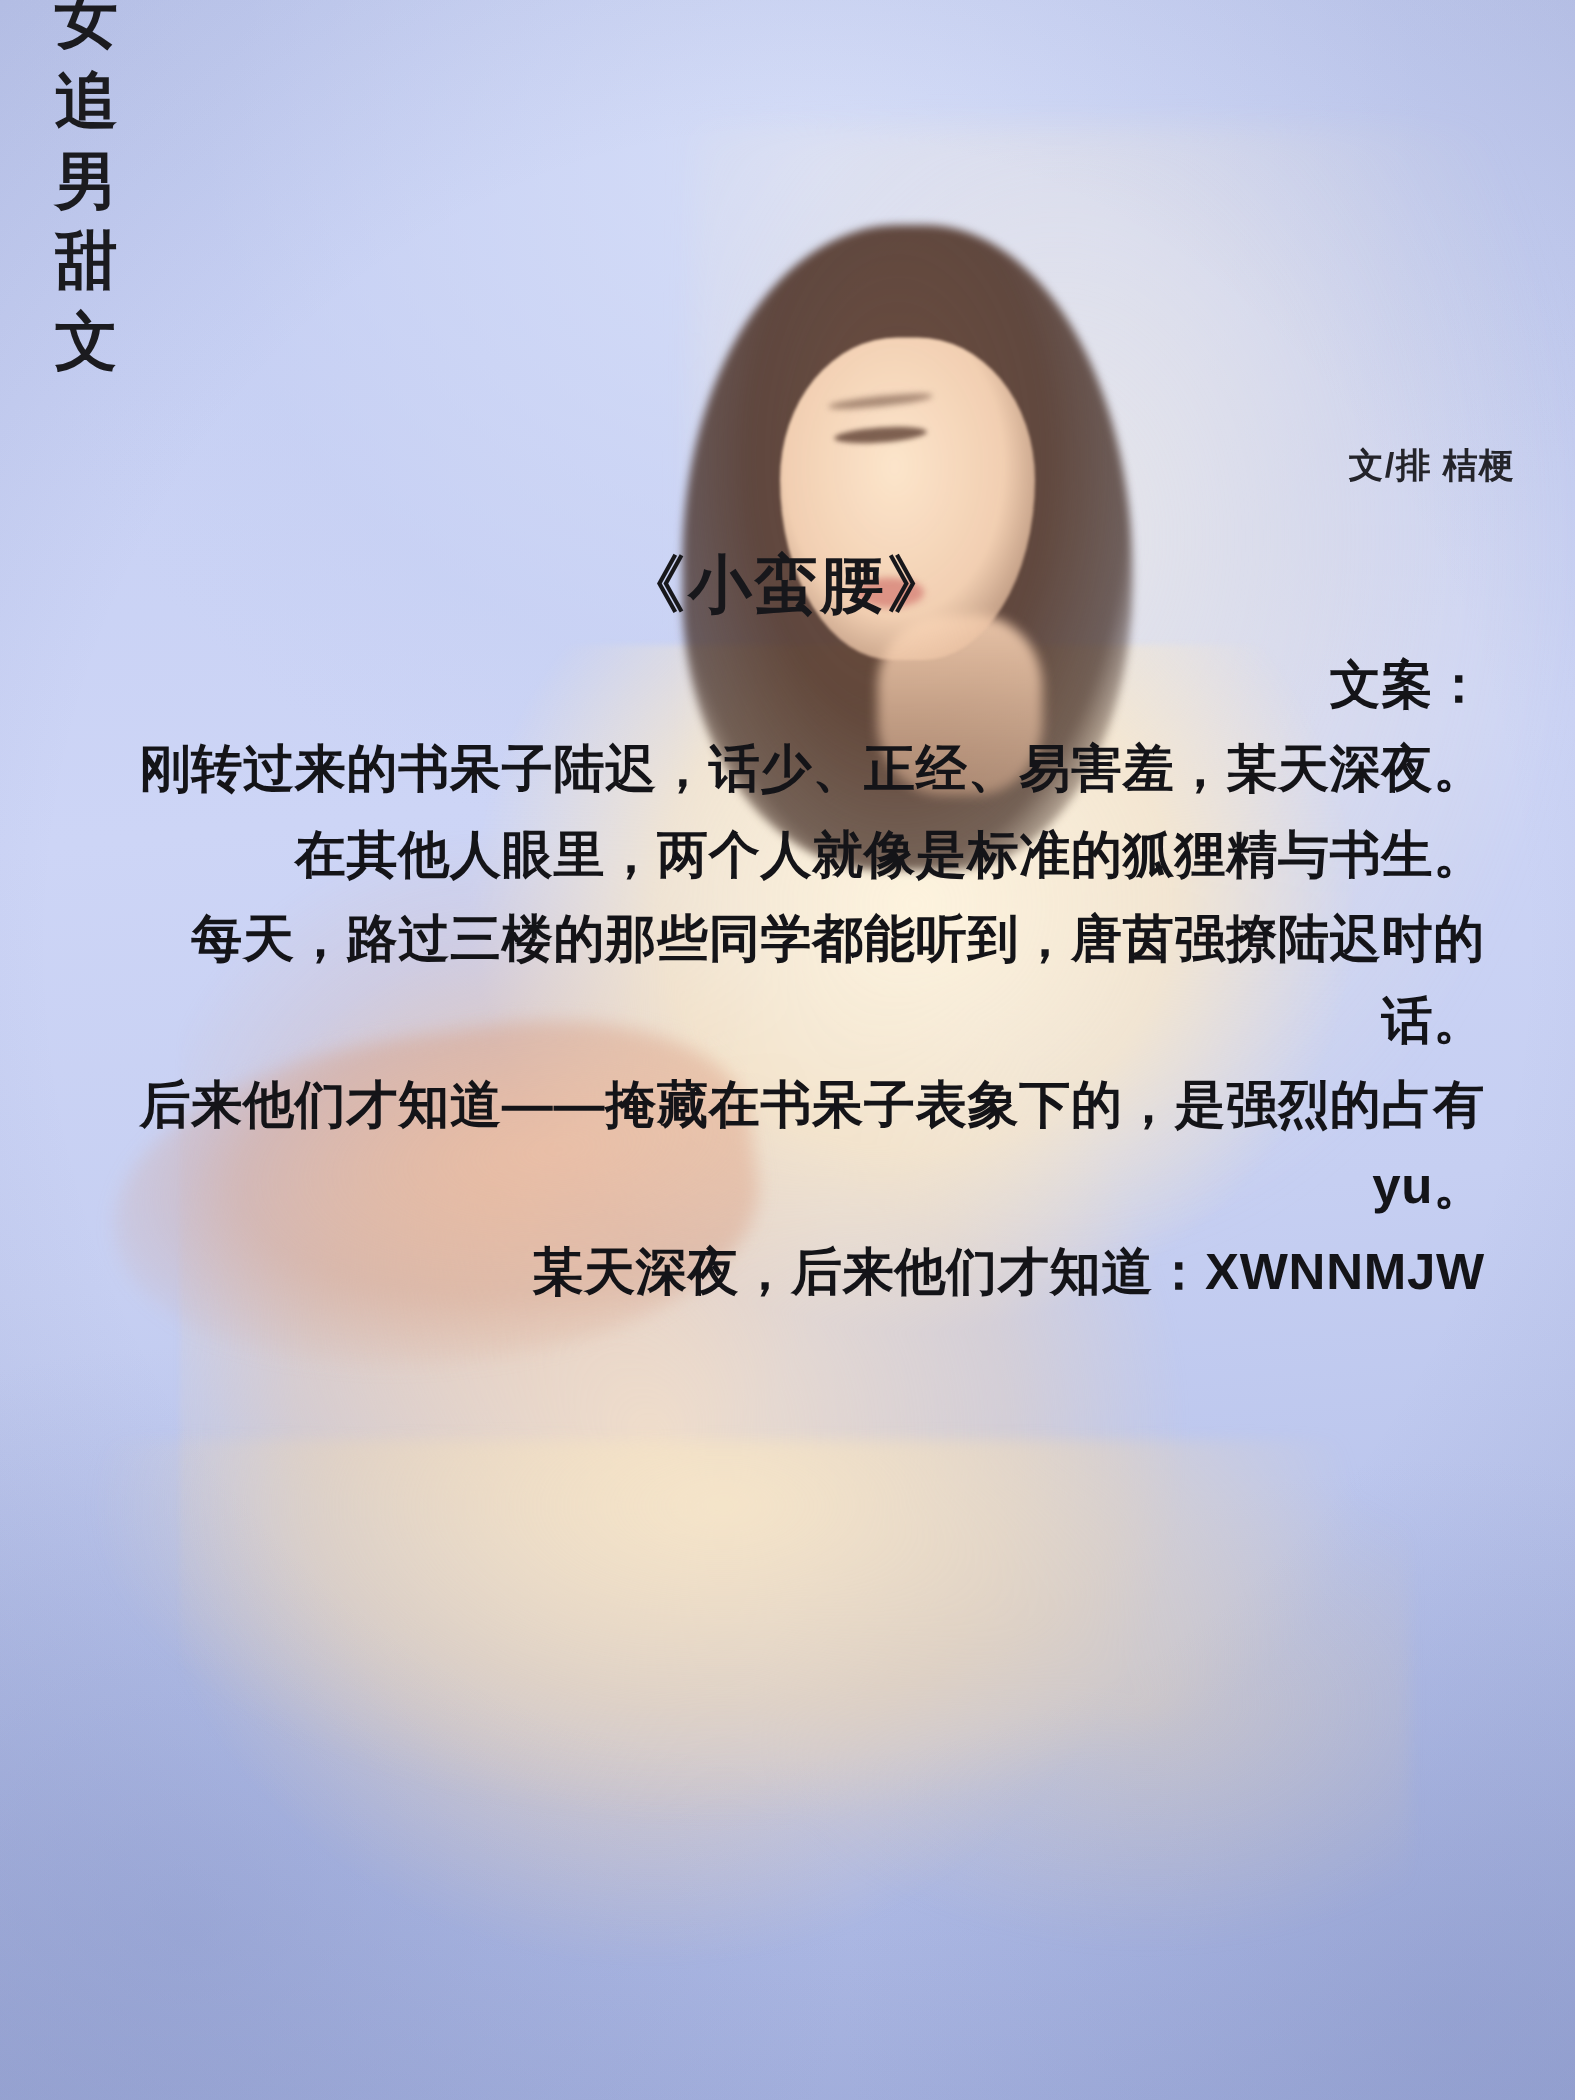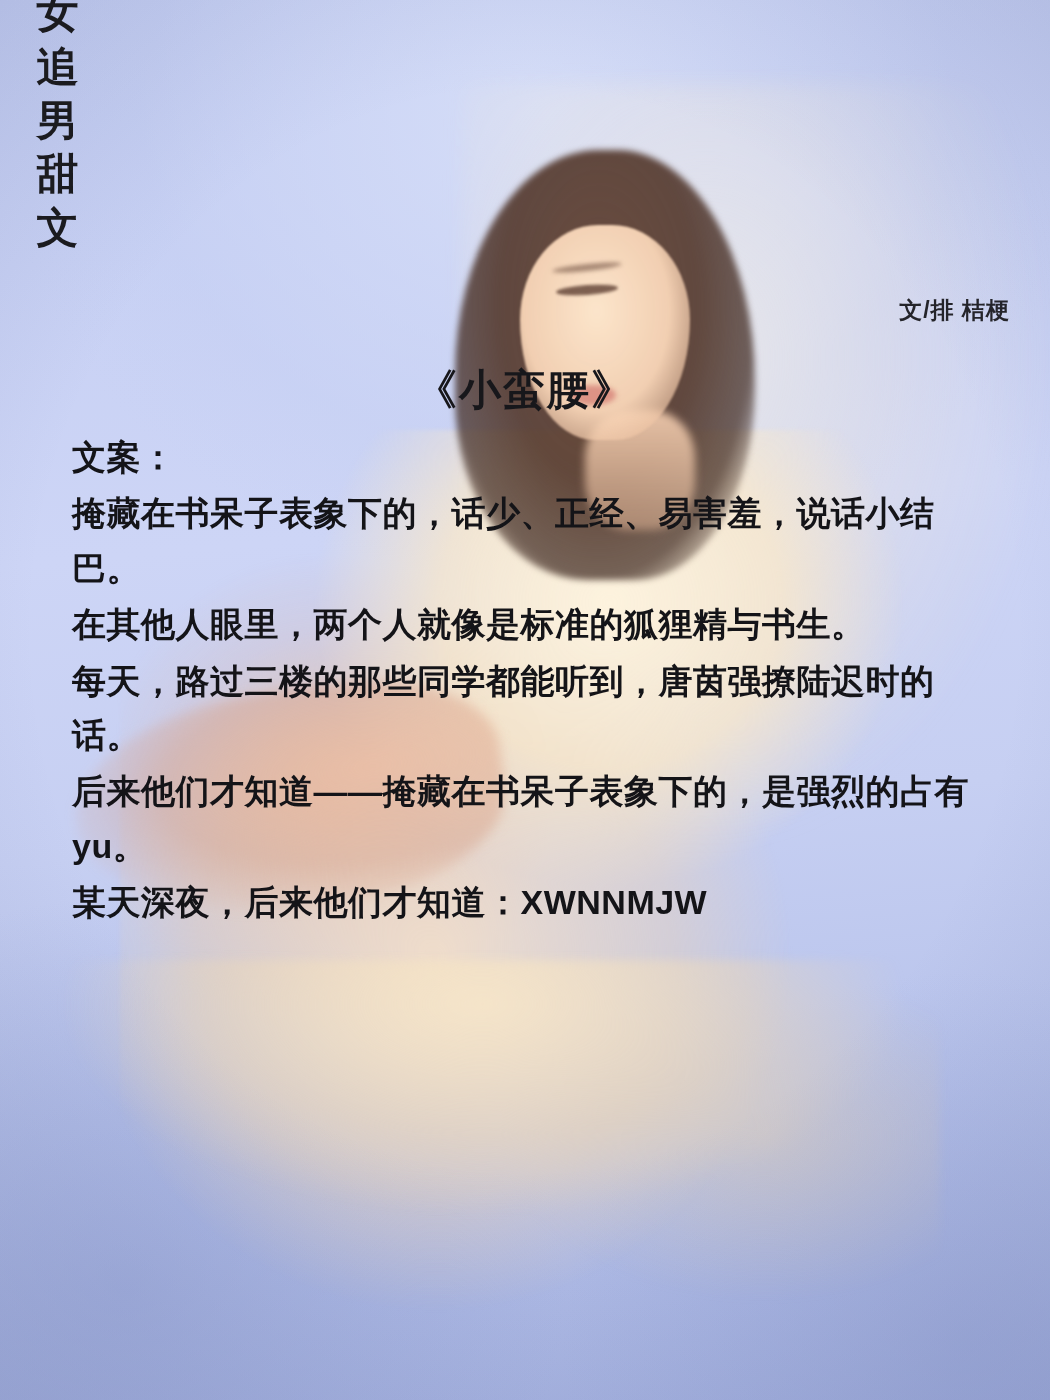--- a/index.html
+++ b/index.html
@@ -178,20 +178,21 @@
     top: 430px;
     color: #141418;
     font-size: 34px;
     line-height: 1.6;
     font-weight: 600;
     letter-spacing: 0.5px;
   }
   .body p {
     margin: 0 0 2px 0;
     text-indent: 0;
+    text-align: right;
   }
 </style>
 </head>
 <body>
 
 <div class="poster">
 
   <div class="bg-sky"></div>
   <div class="bg-glow"></div>
 
@@ -211,20 +212,20 @@
 男
 甜
 文</div>
 
   <div class="byline">文/排 桔梗</div>
 
   <div class="title">《小蛮腰》</div>
 
   <div class="body">
     <p>文案：</p>
-    <p>掩藏在书呆子表象下的，话少、正经、易害羞，说话小结巴。</p>
+    <p>刚转过来的书呆子陆迟，话少、正经、易害羞，某天深夜。</p>
     <p>在其他人眼里，两个人就像是标准的狐狸精与书生。</p>
     <p>每天，路过三楼的那些同学都能听到，唐茵强撩陆迟时的话。</p>
     <p>后来他们才知道——掩藏在书呆子表象下的，是强烈的占有yu。</p>
     <p>某天深夜，后来他们才知道：XWNNMJW</p>
   </div>
 
 </div>
 
 </body></html>

